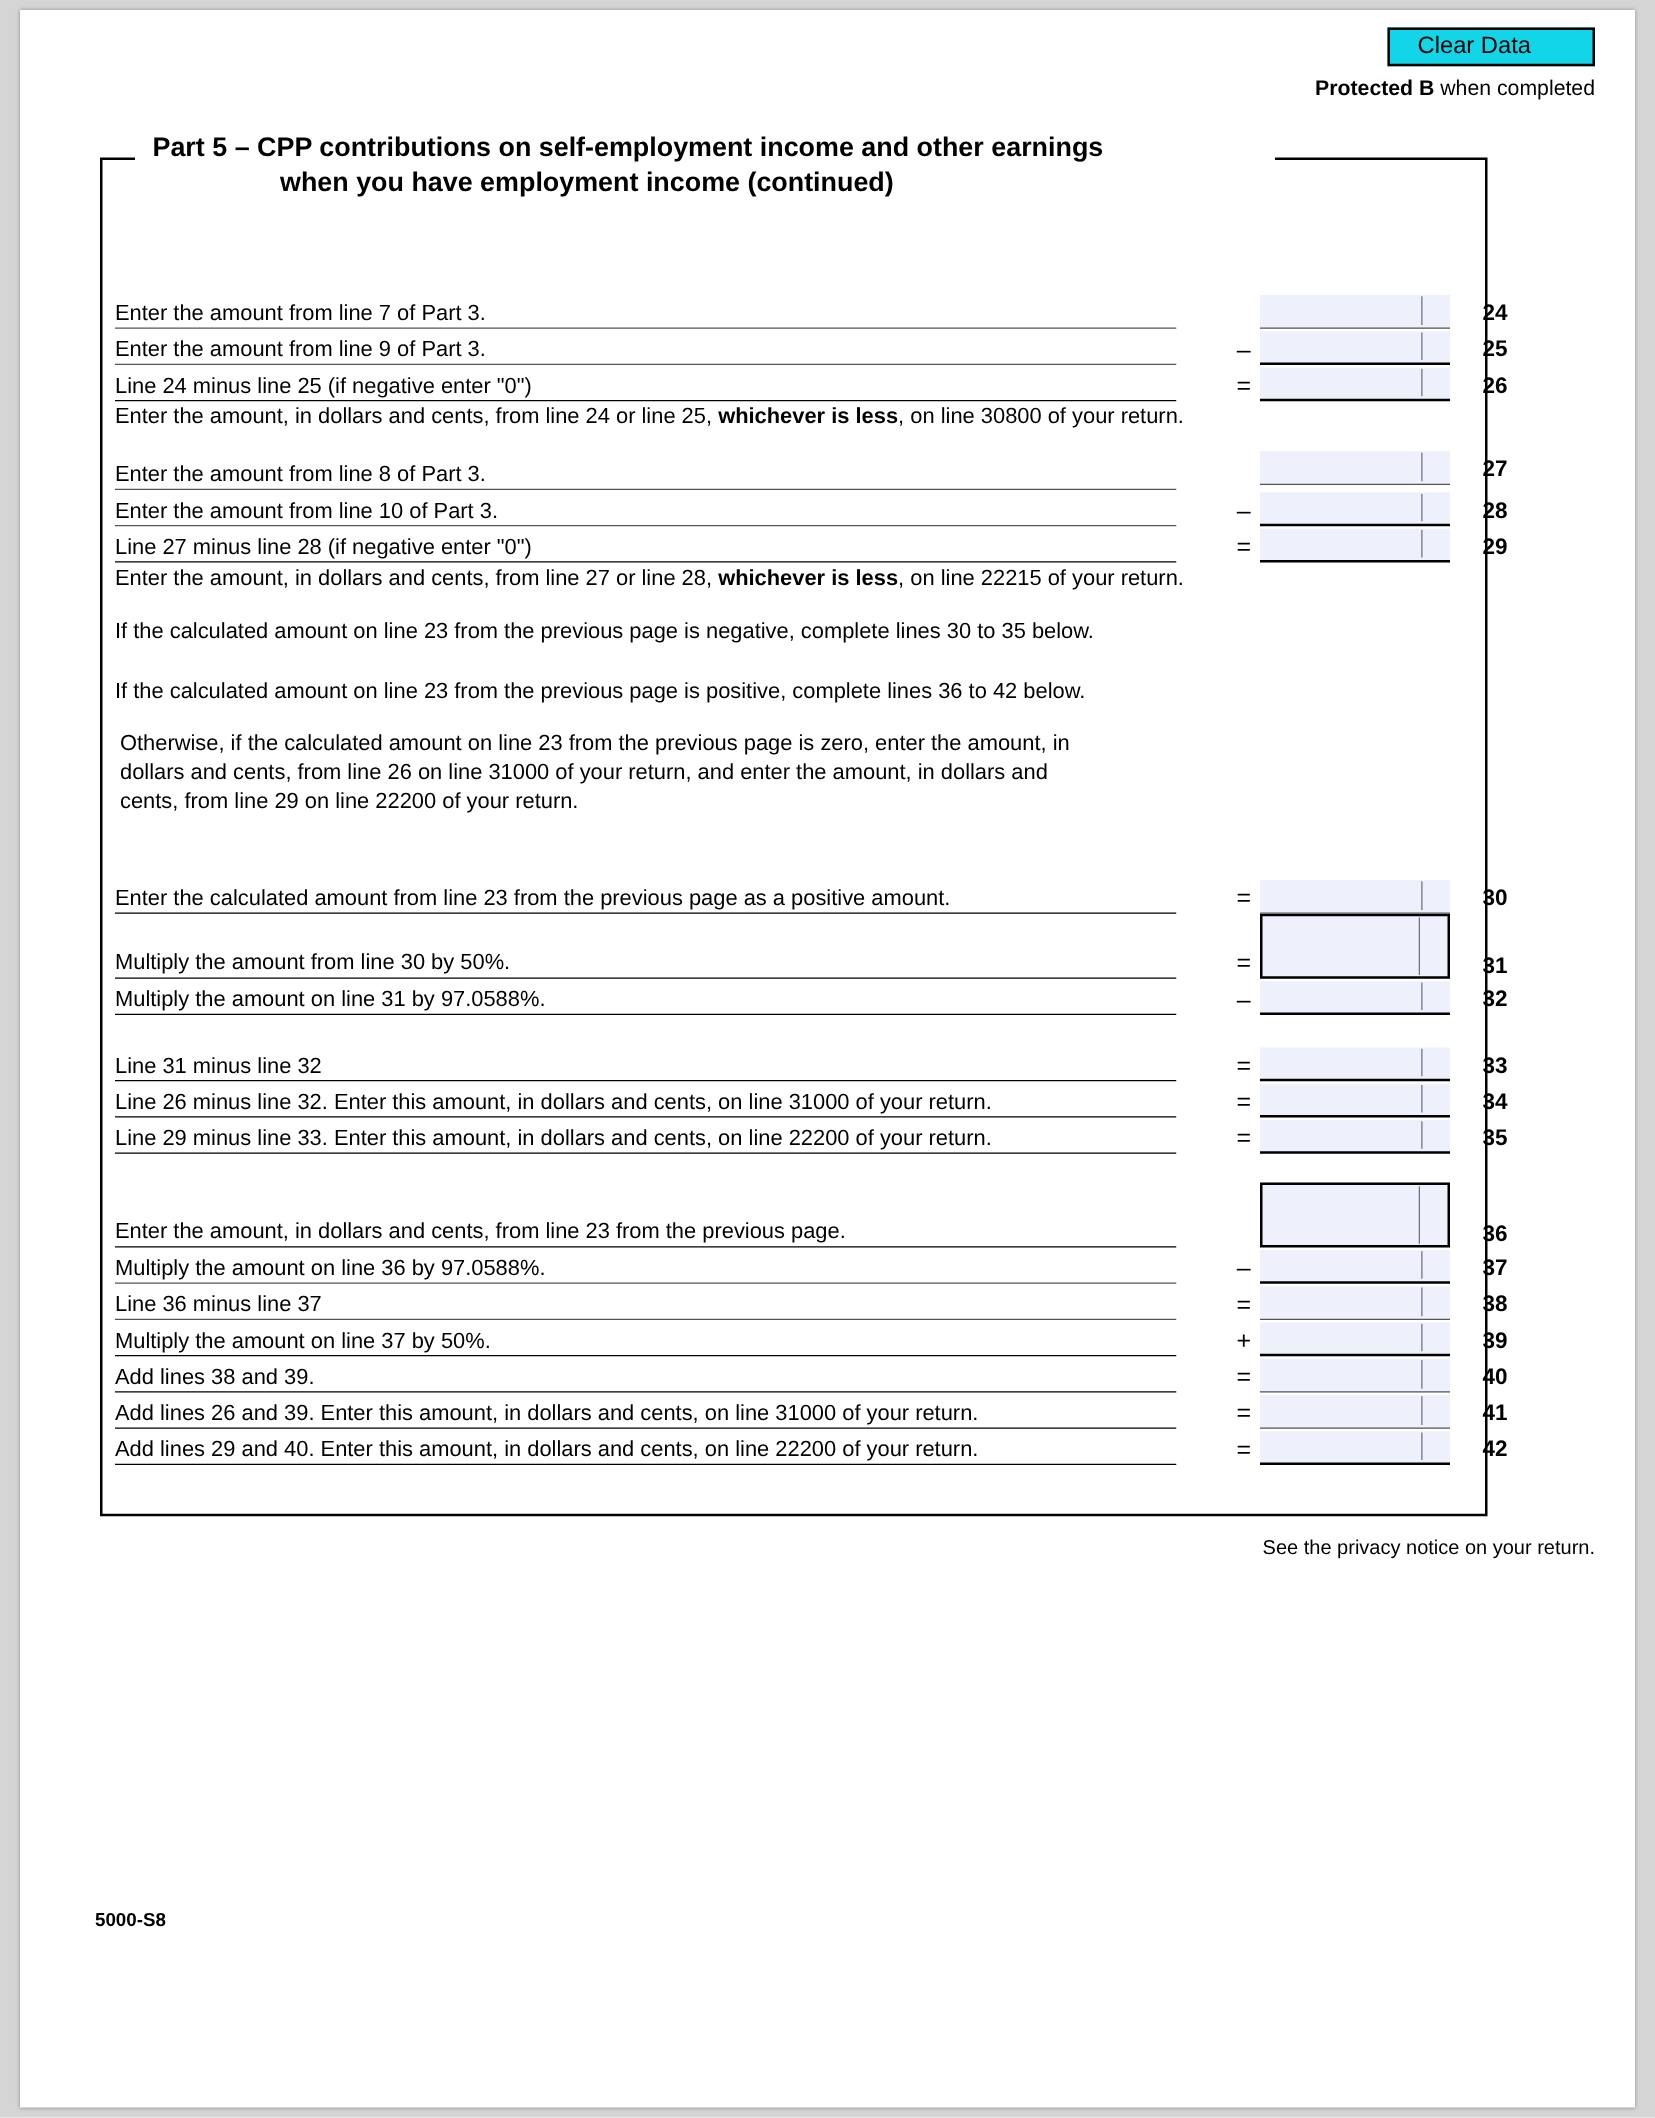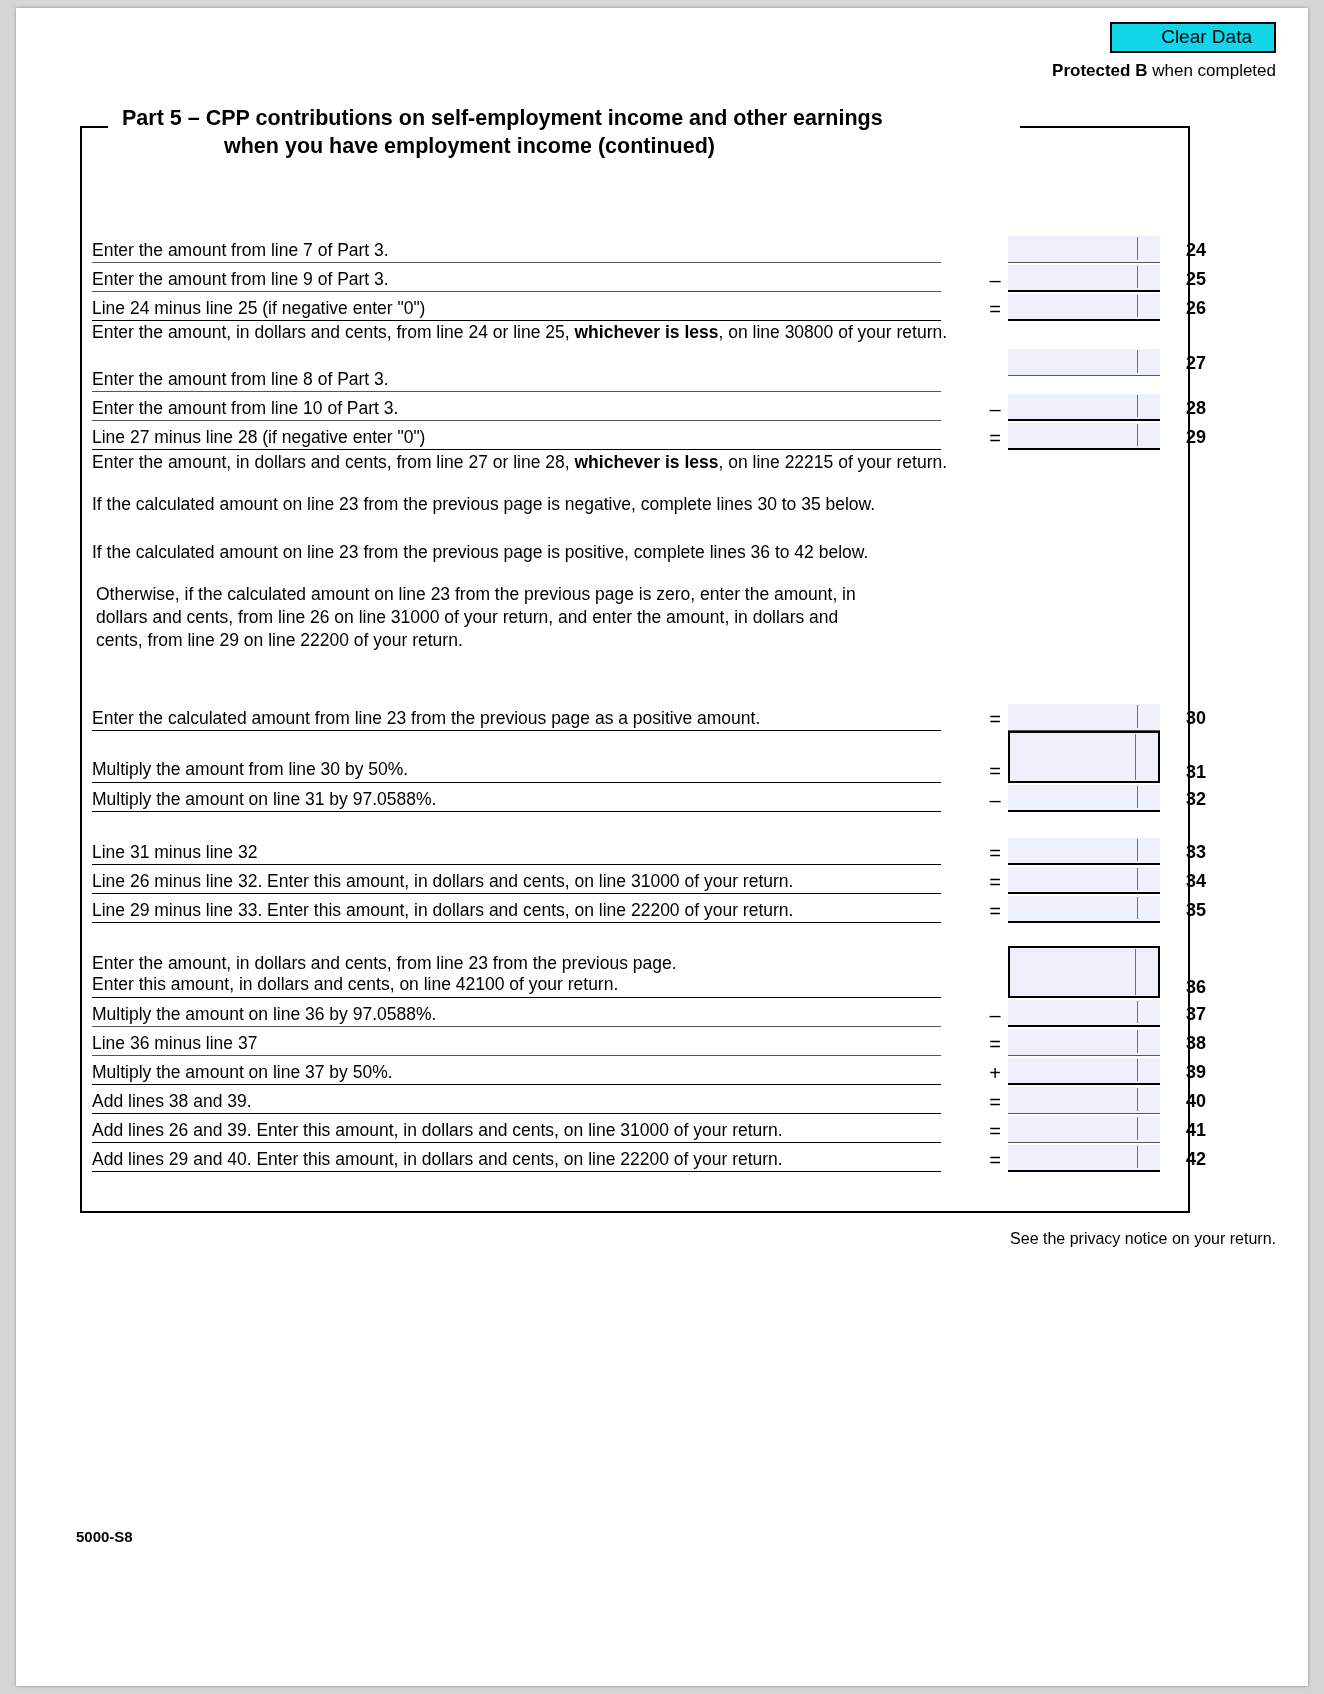--- a/index.html
+++ b/index.html
@@ -23,21 +23,21 @@
   .hdr { position:absolute; right:32px; top:14px; text-align:right; }
   .clear-btn {
     display:inline-block;
     background:#13d5e8;
     border:2px solid #000;
     color:#000;
     font-size:19px;
     line-height:22px;
     padding:2px 22px 3px 22px;
     min-width:166px;
-    text-align:right;
+    text-align:left;
     cursor:pointer;
     font-family:"Liberation Sans", sans-serif;
   }
   .protected {
     margin-top:8px;
     font-size:17px;
     color:#000;
     white-space:nowrap;
   }
   .protected b { font-weight:bold; }
@@ -222,21 +222,21 @@
 
   <div class="para" style="top:313px;">
     <span>Enter the amount, in dollars and cents, from line 24 or line 25, </span><b>whichever is less</b><span>, on line 30800 of your return.</span>
   </div>
 
   <div class="rows" style="top:355px;">
 
     <div class="row" style="height:29px;">
       <div class="label">Enter the amount from line 8 of Part 3.</div>
       <div class="lead" style="bottom:0;"></div>
-      <div class="fieldwrap" style="left:890px; bottom:16px;">
+      <div class="fieldwrap" style="left:890px; bottom:4px;">
         <div class="op"></div>
         <div class="box thin">
           <div class="cents"></div>
         </div>
         <div class="lnum">27</div>
       </div>
     </div>
 
     <div class="row" style="height:29px;">
       <div class="label">Enter the amount from line 10 of Part 3.</div>
@@ -350,21 +350,20 @@
         <div class="lnum">35</div>
       </div>
     </div>
   </div>
 
   <div class="rows" style="top:936px;">
 
     <div class="row" style="height:54px;">
       <div class="label multi" style="width:849px;">
         <div>Enter the amount, in dollars and cents, from line 23 from the previous page.</div>
-        <div>Enter this amount, in dollars and cents, on line 42100 of your return.</div>
       </div>
       <div class="lead dark" style="bottom:0;"></div>
       <div class="fieldwrap" style="left:890px; bottom:0;">
         <div class="op"></div>
         <div class="box tall outlined">
           <div class="cents"></div>
         </div>
         <div class="lnum low">36</div>
       </div>
     </div>

